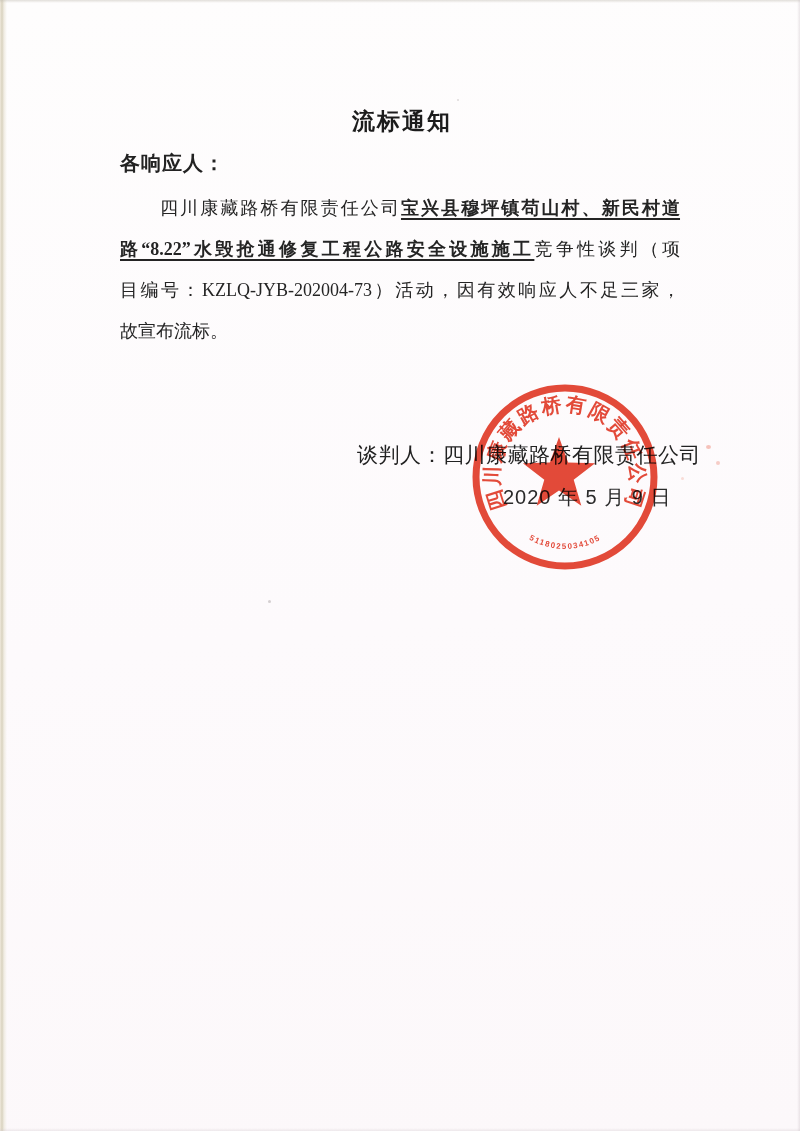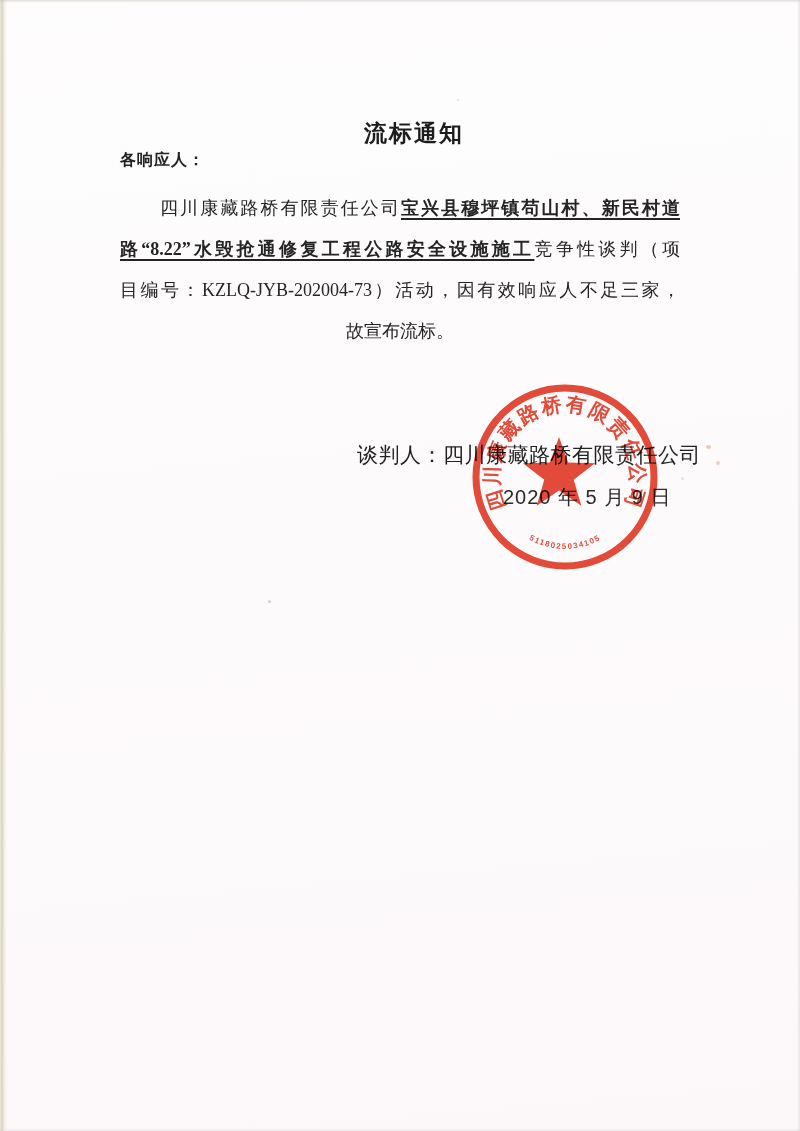--- a/index.html
+++ b/index.html
@@ -11,27 +11,27 @@
   }
   .edge-left{position:absolute;left:0;top:0;width:7px;height:1131px;
     background:linear-gradient(to right,#efe9dc 0px,#d9d2bf 2px,#f0ece2 4px,rgba(255,255,255,0) 7px);}
   .edge-top{position:absolute;left:0;top:0;width:800px;height:3px;
     background:linear-gradient(to bottom,rgba(190,185,175,.45),rgba(255,255,255,0));}
   .edge-right{position:absolute;right:0;top:0;width:3px;height:1131px;
     background:linear-gradient(to left,rgba(205,195,200,.4),rgba(255,255,255,0));}
   .edge-bottom{position:absolute;left:0;bottom:0;width:800px;height:3px;
     background:linear-gradient(to top,rgba(210,200,205,.35),rgba(255,255,255,0));}
 
-  .title{position:absolute;left:102px;top:106px;width:600px;margin:12px;
+  .title{position:absolute;left:102px;top:106px;width:600px;margin:0;
     text-align:center;font-size:23px;font-weight:700;letter-spacing:2px;color:#1c1c1c;}
-  .salutation{position:absolute;left:120px;top:150px;font-size:16px;font-weight:600;
+  .salutation{position:absolute;left:120px;top:150px;font-size:20px;font-weight:600;
     letter-spacing:1px;color:#222;}
   .paragraph{position:absolute;left:120px;top:188px;width:560px;font-size:18px;
     line-height:41px;color:#242424;}
-  .para-line{height:41px;white-space:nowrap;text-align:center;}
+  .para-line{height:41px;white-space:nowrap;}
   .para-line.justify{text-align:justify;text-align-last:justify;}
   .para-line.indent{text-indent:40px;}
   .seg-u{font-weight:700;text-decoration:underline;text-underline-offset:4px;
     text-decoration-thickness:1.5px;}
 
   .signer{position:absolute;left:357px;top:441px;font-size:21px;letter-spacing:0.5px;color:#222;}
   .date{position:absolute;left:503px;top:484px;font-size:20px;letter-spacing:1px;
     font-family:"Liberation Sans","DejaVu Sans",sans-serif;color:#2a2a2a;}
 
   .stamp{position:absolute;left:465px;top:377px;width:200px;height:200px;

